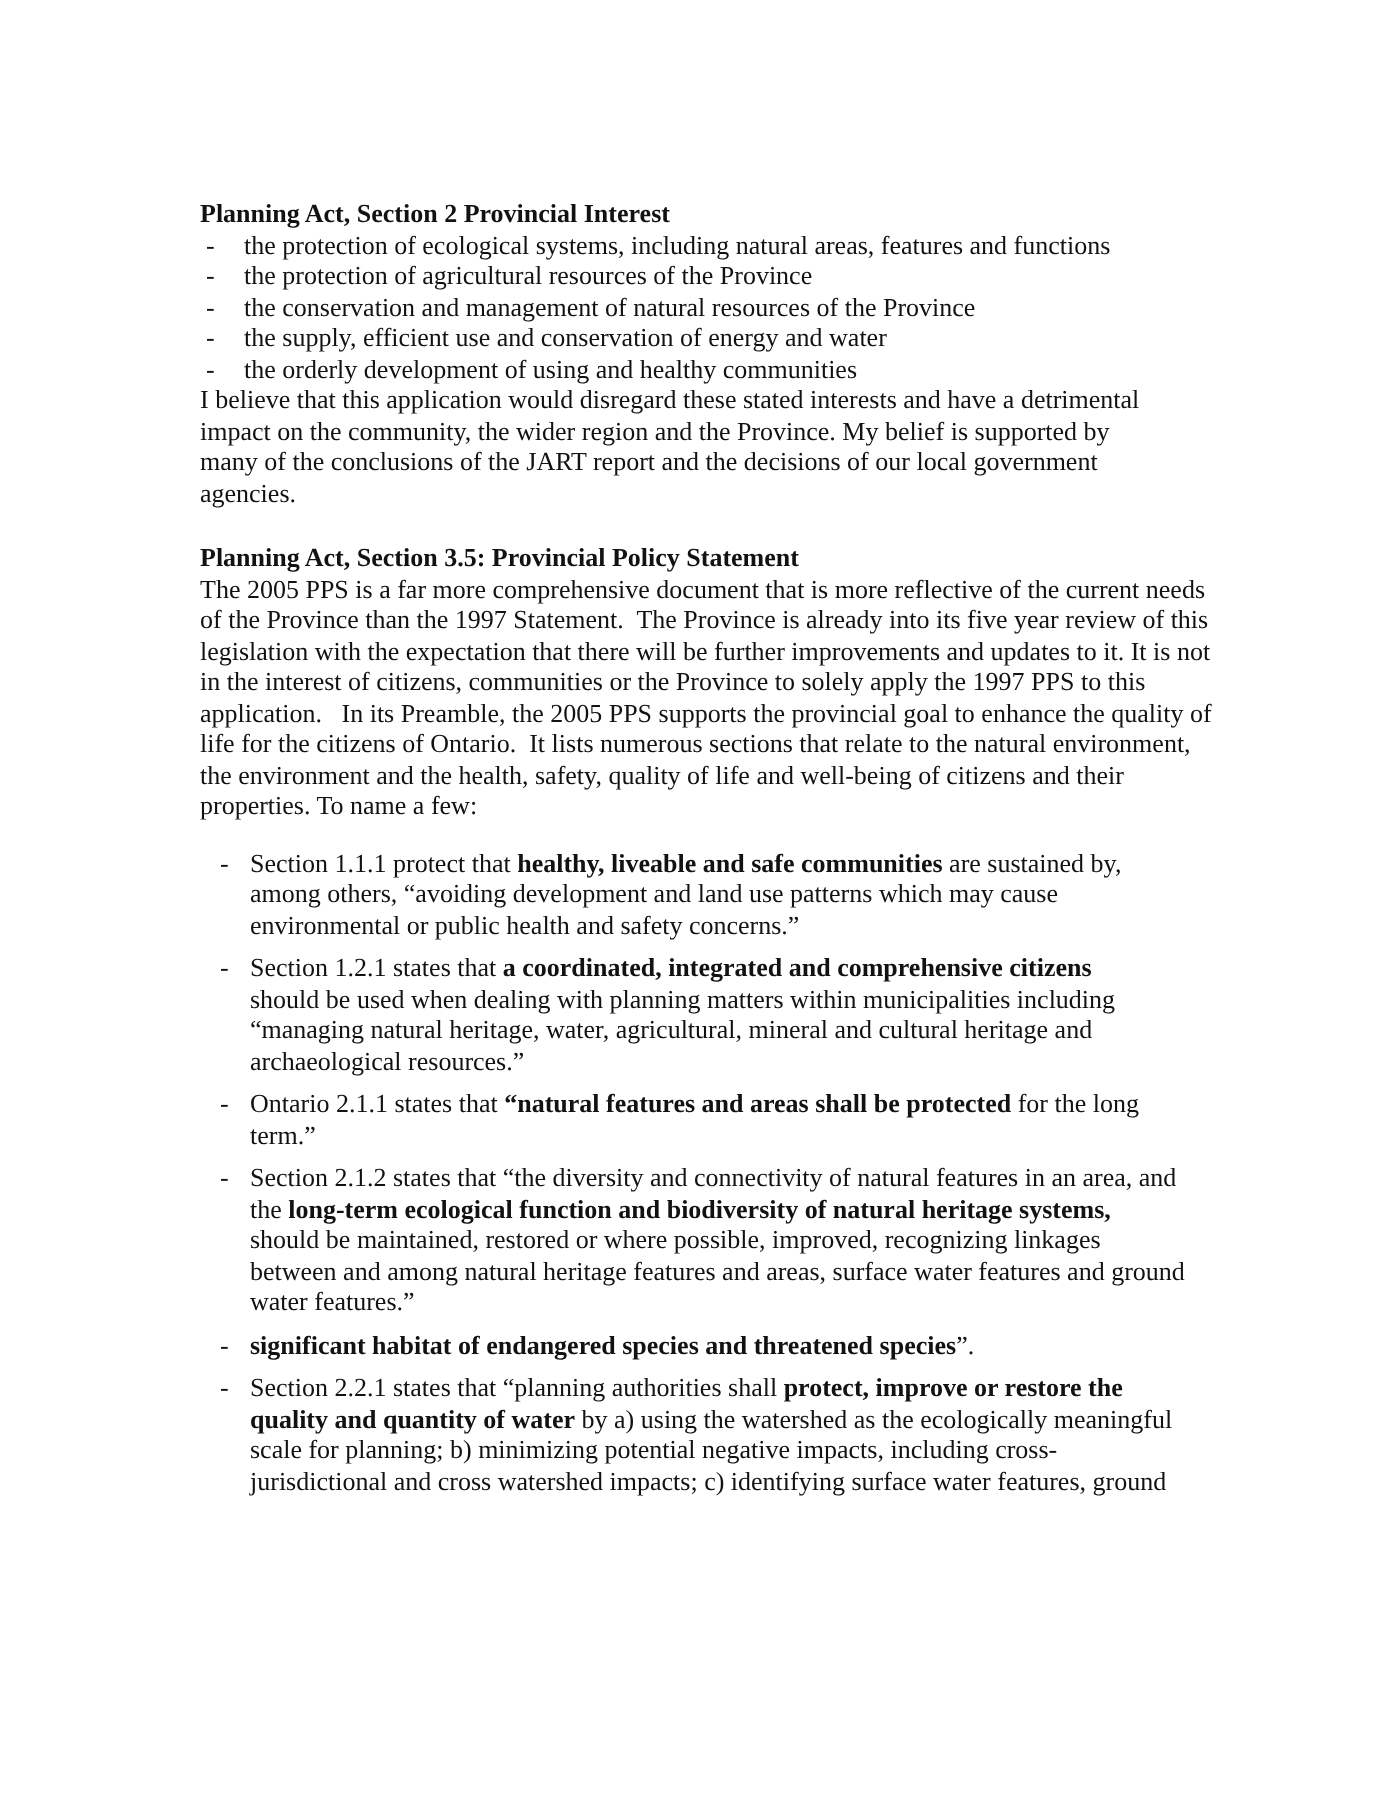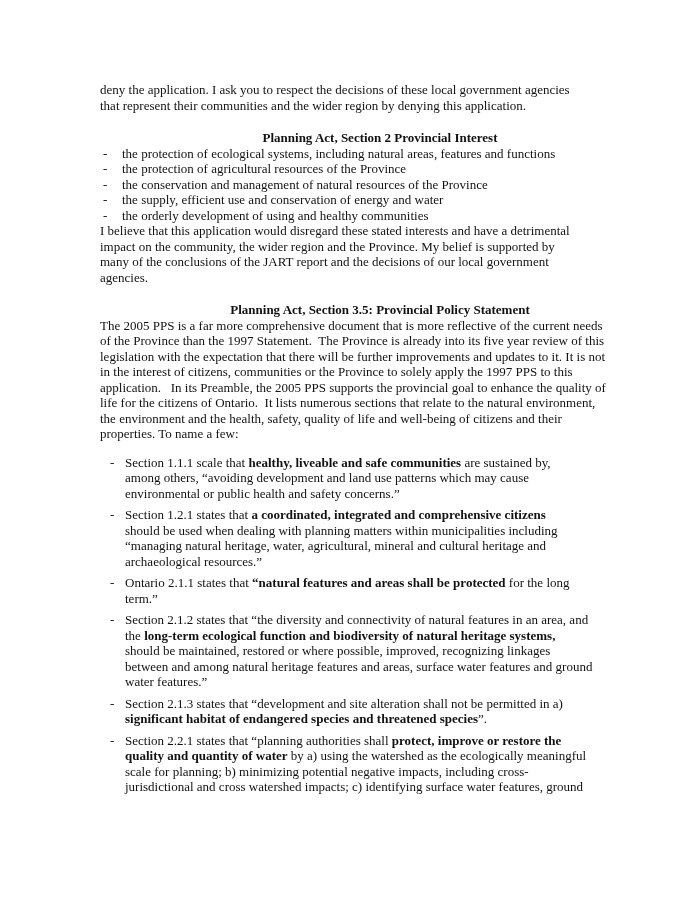--- a/index.html
+++ b/index.html
@@ -25,21 +25,20 @@
     color: #121212;
   }
   .para {
     margin: 0;
     white-space: pre-wrap;
   }
   .heading {
     margin: 17px 0 0 0;
     font-weight: bold;
     white-space: pre-wrap;
-    text-align: center;
   }
   .list { margin: 0; }
   .list.spaced { margin-top: 13px; }
   .item {
     display: flex;
     align-items: flex-start;
   }
   .list.tight .item { padding-left: 3px; }
   .list.tight .dash { flex: 0 0 19px; width: 19px; }
   .list.spaced .item { padding-left: 10px; margin-bottom: 6px; }
@@ -48,22 +47,20 @@
     flex: 1;
     white-space: pre-wrap;
   }
   b { font-weight: bold; font-family: Liberation Serif, serif; }
 </style>
 </head>
 <body>
 
 <div class="page" style="background: rgb(255, 255, 255);">
   <div class="content" id="doc-root" style="color: rgb(18, 18, 18);">
-      <p class="para"><span class="seg">deny the application. I ask you to respect the decisions of these local government agencies
-that represent their communities and the wider region by denying this application.</span></p>
       <div class="heading">Planning Act, Section 2 Provincial Interest</div>
       <div class="list tight">
         <div class="item">
           <span class="dash">-</span>
           <span class="itext"><span class="seg">the protection of ecological systems, including natural areas, features and functions</span></span>
         </div>
         <div class="item">
           <span class="dash">-</span>
           <span class="itext"><span class="seg">the protection of agricultural resources of the Province</span></span>
         </div>
@@ -89,21 +86,21 @@
 of the Province than the 1997 Statement.  The Province is already into its five year review of this
 legislation with the expectation that there will be further improvements and updates to it. It is not
 in the interest of citizens, communities or the Province to solely apply the 1997 PPS to this
 application.   In its Preamble, the 2005 PPS supports the provincial goal to enhance the quality of
 life for the citizens of Ontario.  It lists numerous sections that relate to the natural environment,
 the environment and the health, safety, quality of life and well-being of citizens and their
 properties. To name a few:</span></p>
       <div class="list spaced">
         <div class="item">
           <span class="dash">-</span>
-          <span class="itext"><span class="seg">Section 1.1.1 scale that </span><b class="seg bold">healthy, liveable and safe communities</b><span class="seg"> are sustained by,
+          <span class="itext"><span class="seg">Section 1.1.1 protect that </span><b class="seg bold">healthy, liveable and safe communities</b><span class="seg"> are sustained by,
 among others, “avoiding development and land use patterns which may cause
 environmental or public health and safety concerns.”</span></span>
         </div>
         <div class="item">
           <span class="dash">-</span>
           <span class="itext"><span class="seg">Section 1.2.1 states that </span><b class="seg bold">a coordinated, integrated and comprehensive citizens</b><span class="seg">
 should be used when dealing with planning matters within municipalities including
 “managing natural heritage, water, agricultural, mineral and cultural heritage and
 archaeological resources.”</span></span>
         </div>
@@ -115,22 +112,21 @@
         <div class="item">
           <span class="dash">-</span>
           <span class="itext"><span class="seg">Section 2.1.2 states that “the diversity and connectivity of natural features in an area, and
 the </span><b class="seg bold">long-term ecological function and biodiversity of natural heritage systems,</b><span class="seg">
 should be maintained, restored or where possible, improved, recognizing linkages
 between and among natural heritage features and areas, surface water features and ground
 water features.”</span></span>
         </div>
         <div class="item">
           <span class="dash">-</span>
-          <span class="itext"><span class="seg">Section 2.1.3 states that “development and site alteration shall not be permitted in a)
-</span><b class="seg bold">significant habitat of endangered species and threatened species</b><span class="seg">”.</span></span>
+          <span class="itext"><b class="seg bold">significant habitat of endangered species and threatened species</b><span class="seg">”.</span></span>
         </div>
         <div class="item">
           <span class="dash">-</span>
           <span class="itext"><span class="seg">Section 2.2.1 states that “planning authorities shall </span><b class="seg bold">protect, improve or restore the
 quality and quantity of water</b><span class="seg"> by a) using the watershed as the ecologically meaningful
 scale for planning; b) minimizing potential negative impacts, including cross-
 jurisdictional and cross watershed impacts; c) identifying surface water features, ground</span></span>
         </div>
       </div>
     </div>

